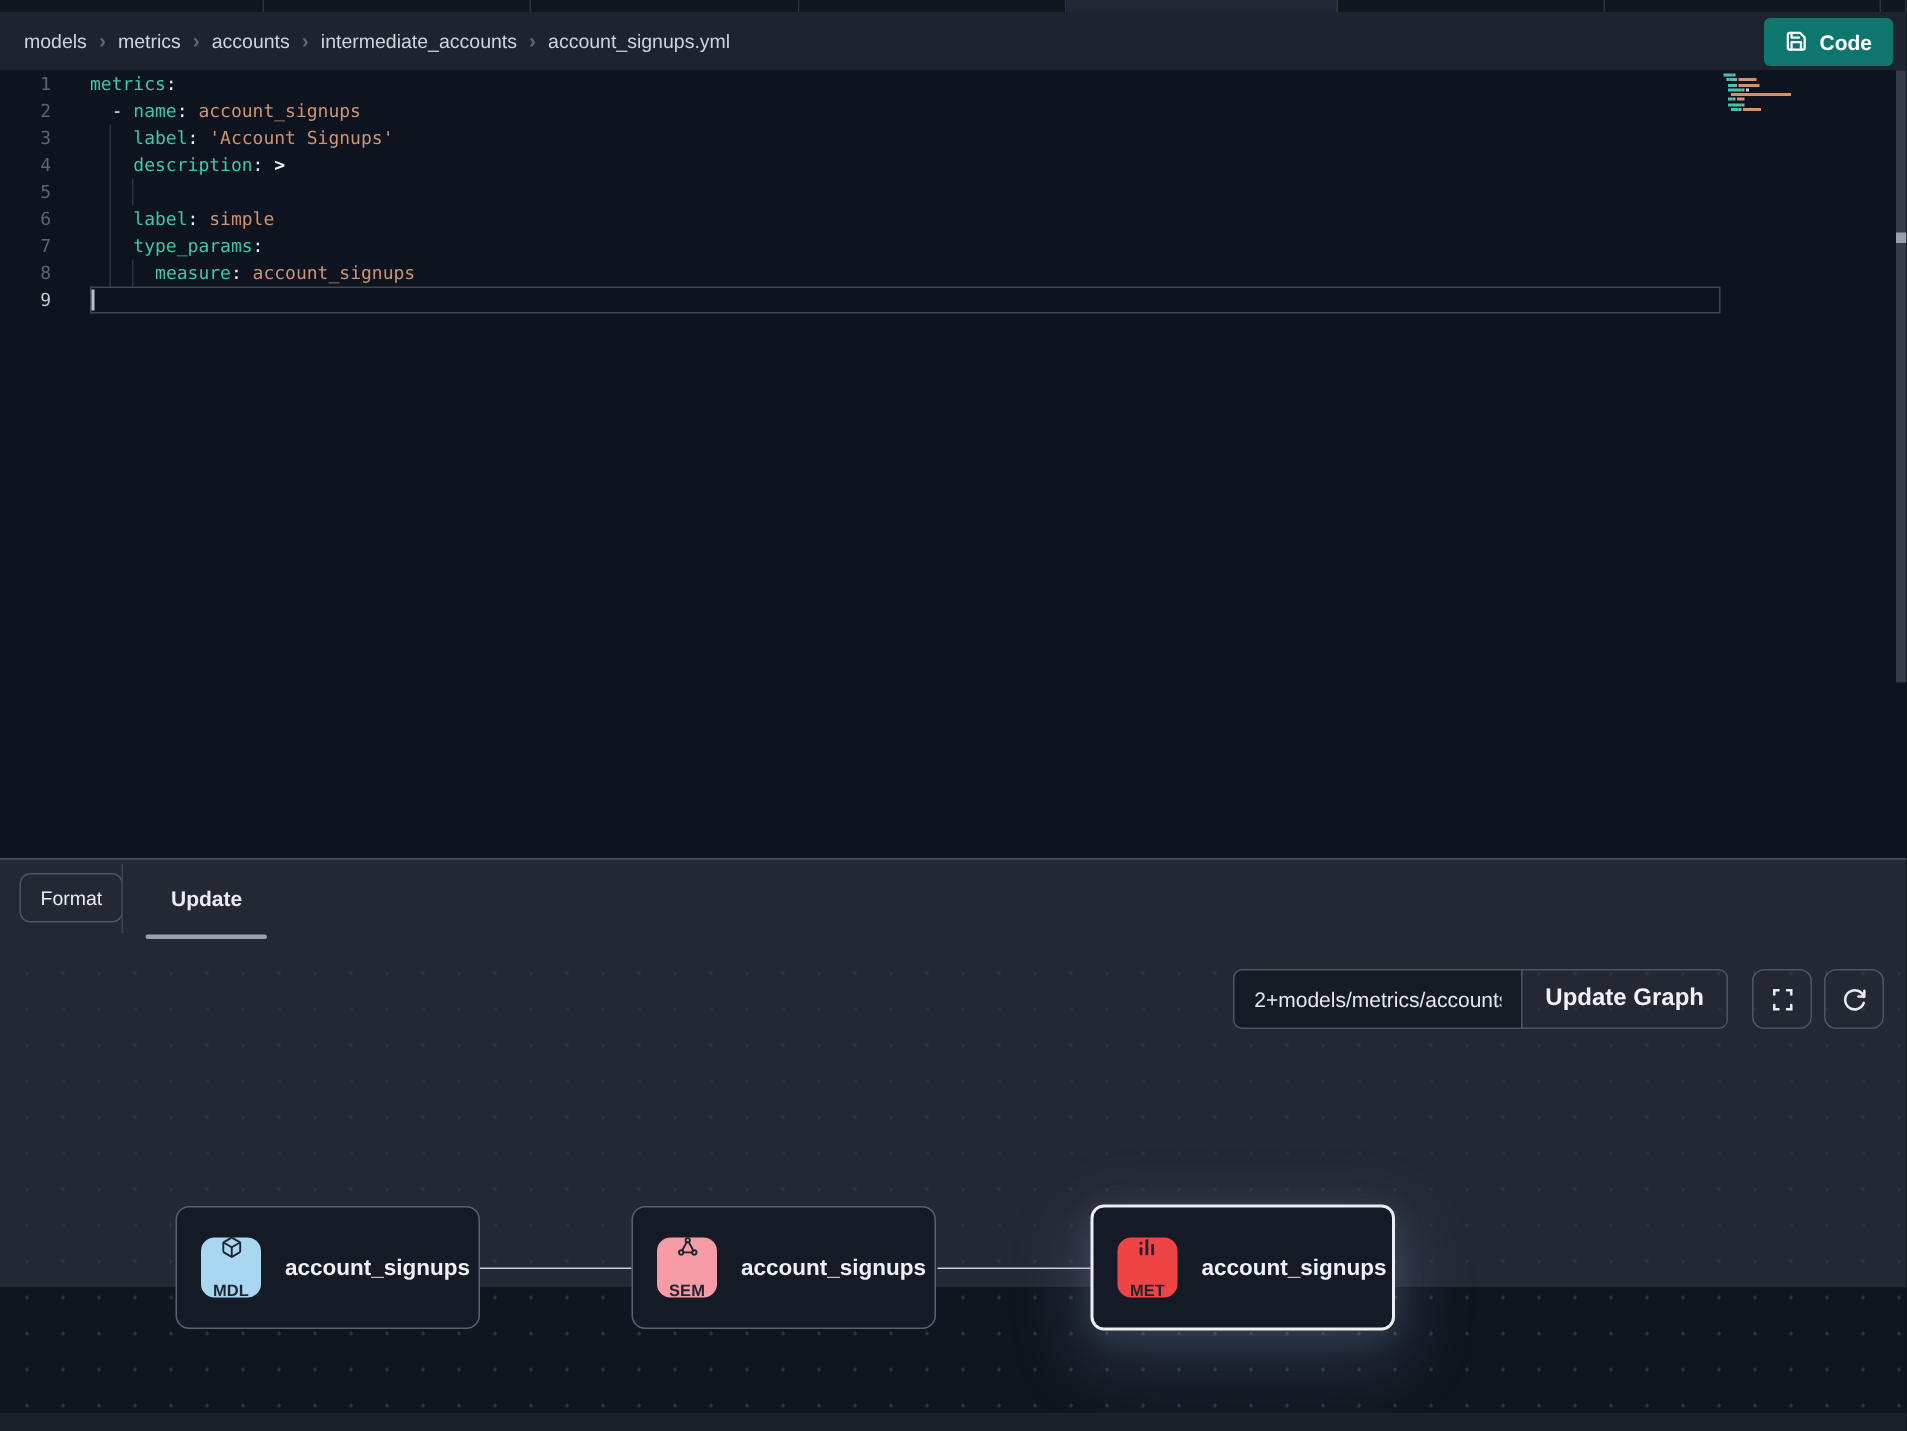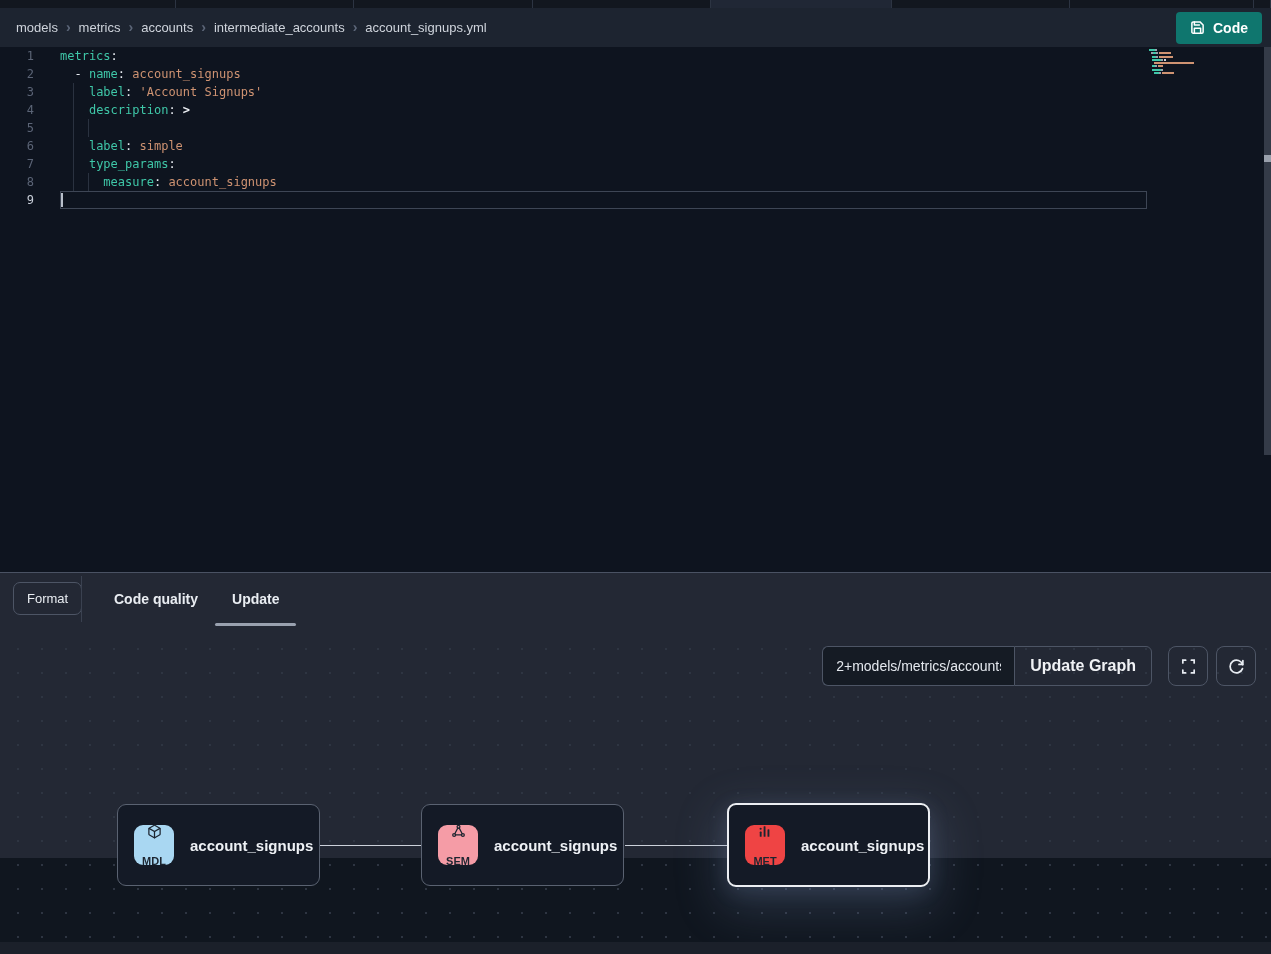--- a/index.html
+++ b/index.html
@@ -208,21 +208,20 @@
     <div class="scrollbar">
       <div class="scroll-thumb"></div>
     </div>
   </div>
 
   <div class="panel">
     <div class="panel-tabs-row">
       <button class="format-btn">Format</button>
       <div class="vdiv"></div>
       <div class="tabs" id="panel-tabs">
-          <div class="ptab">Code quality</div>
           <div class="ptab active">Update</div>
         </div>
     </div>
 
     <div class="canvas">
       <div class="controls">
         <div class="selector-group">
           <input value="2+models/metrics/accounts/" style="">
           <button>Update Graph</button>
         </div>

